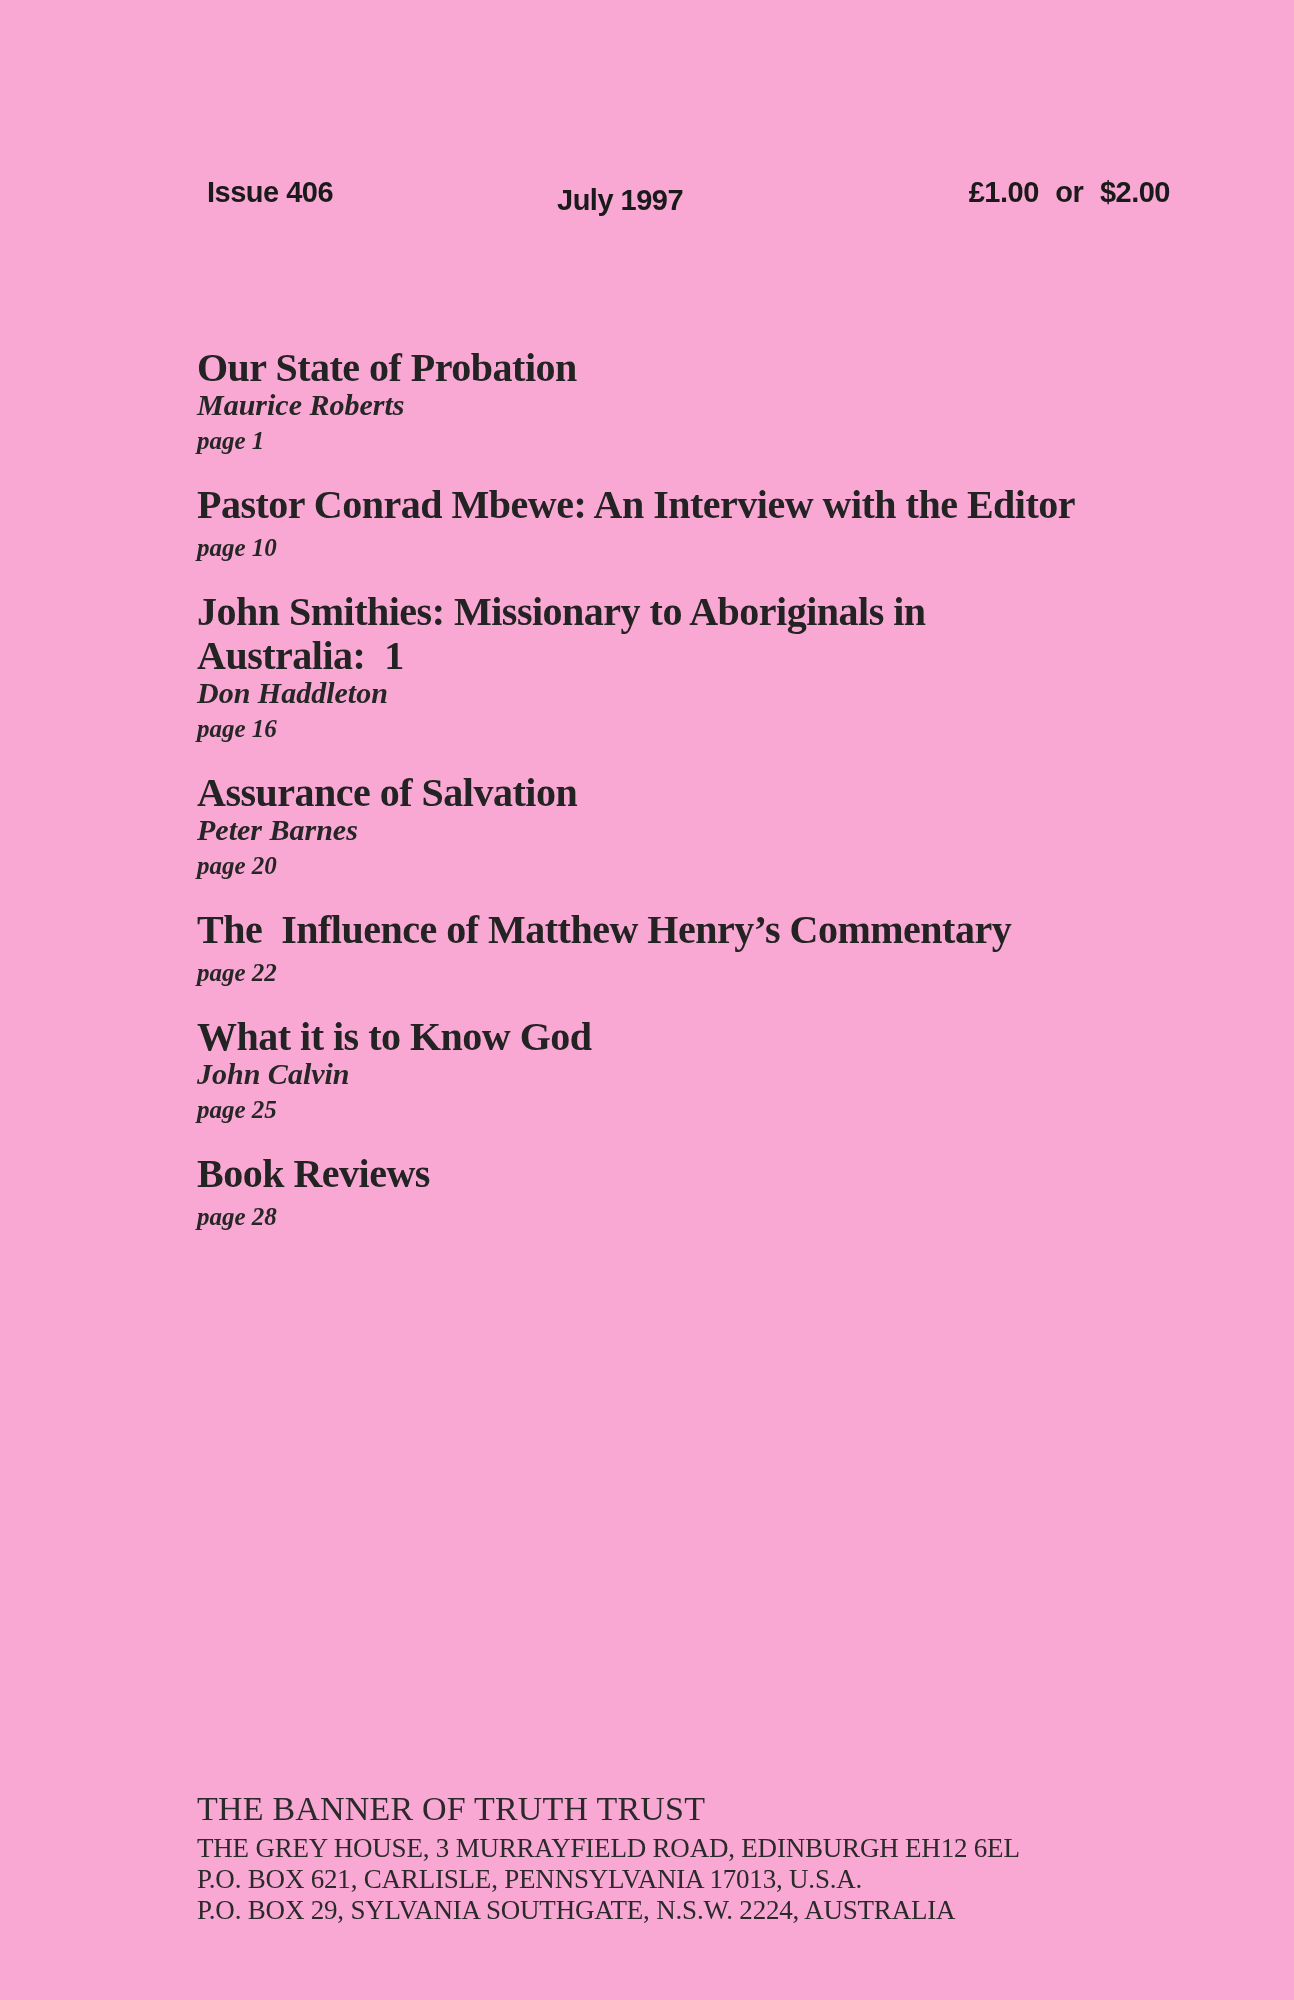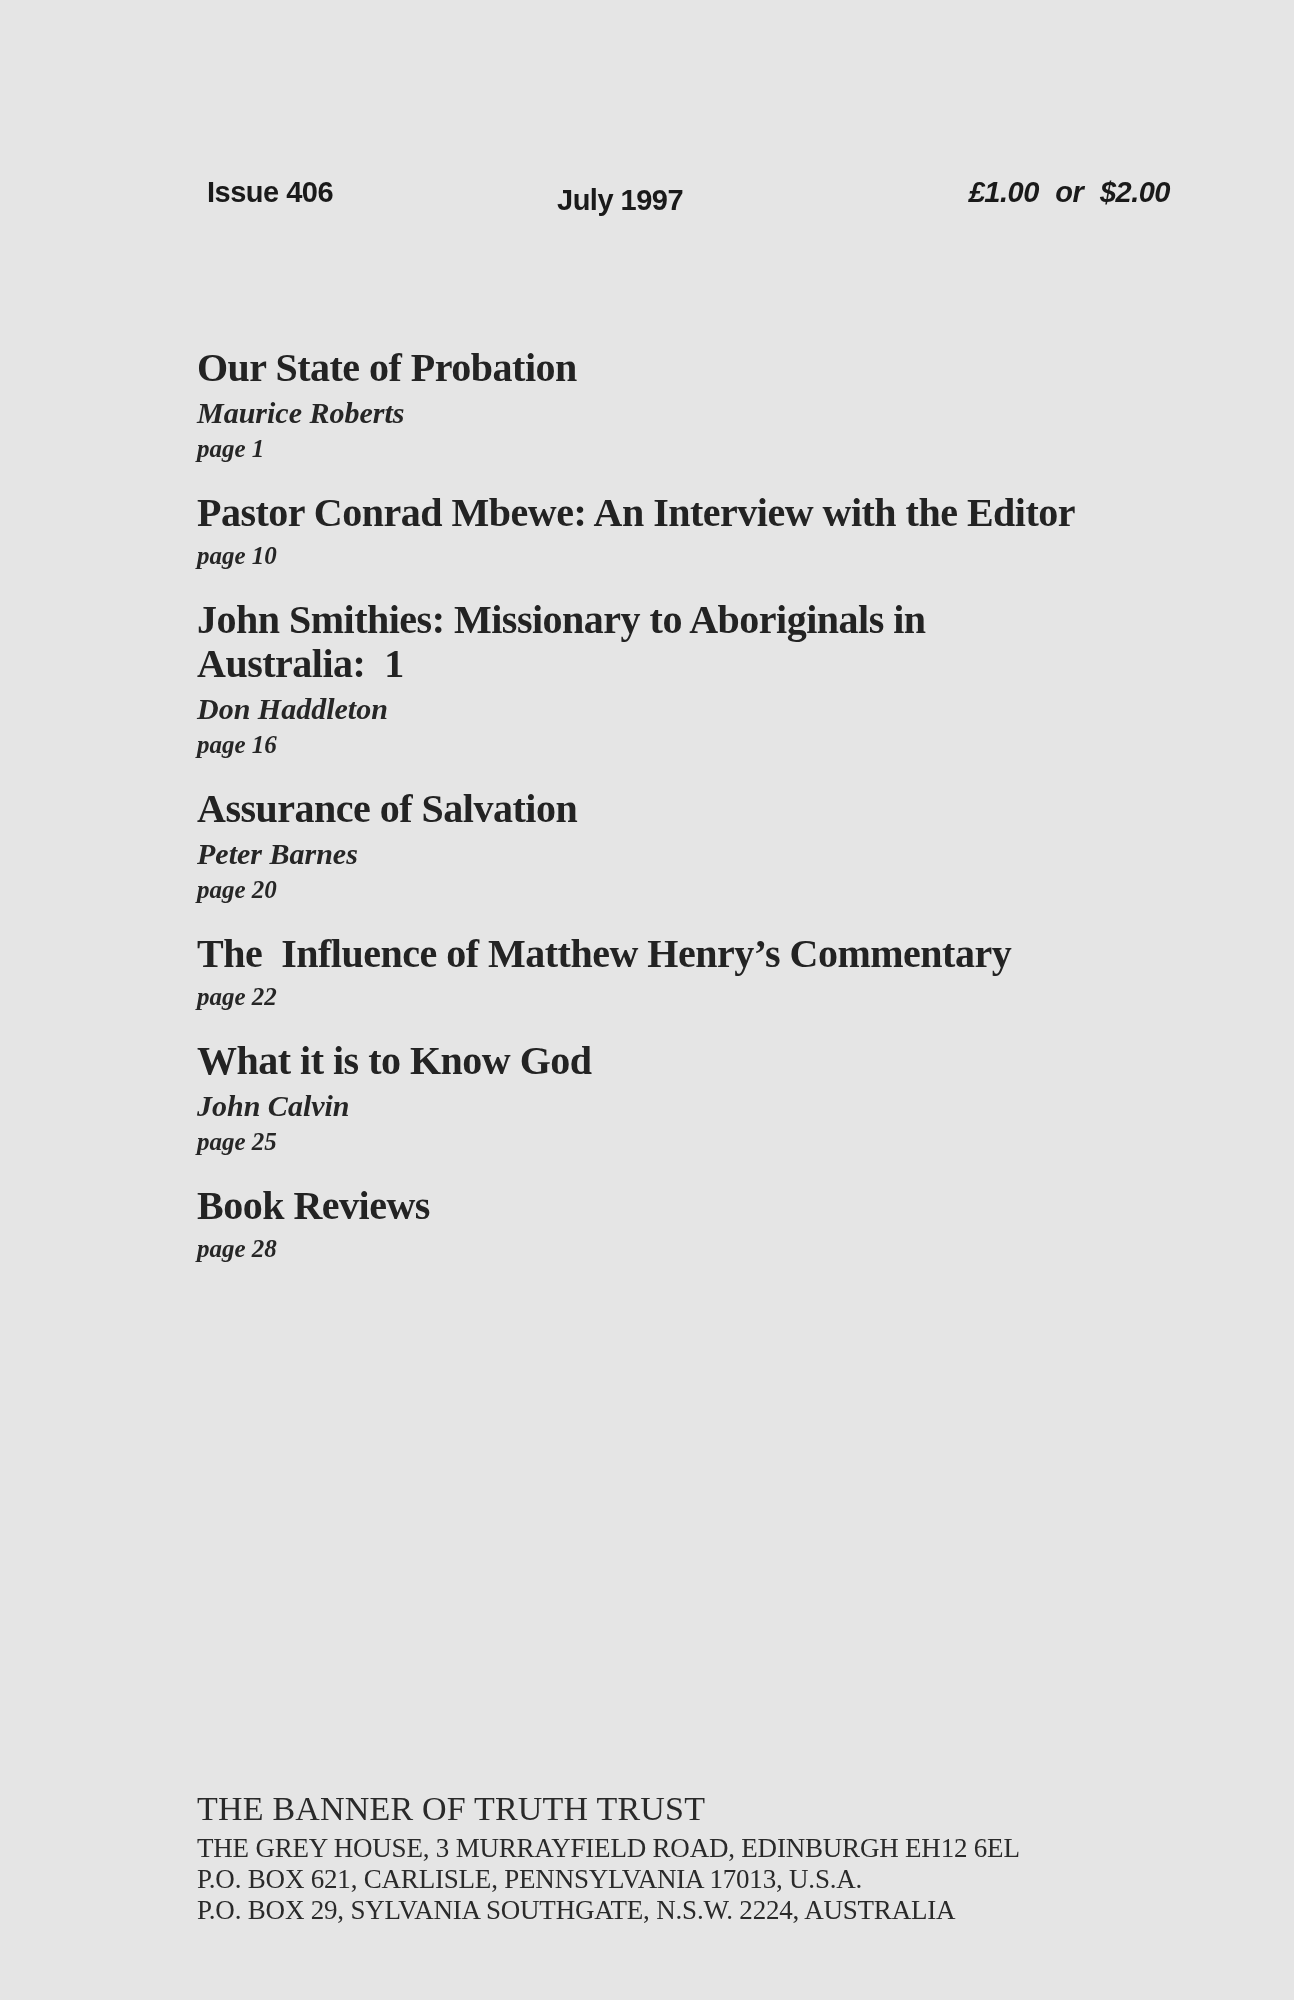--- a/index.html
+++ b/index.html
@@ -5,55 +5,54 @@
   html, body { margin: 0; padding: 0; }
   body {
     width: 1294px; height: 2000px;
     background: #ffffff;
     position: relative;
     font-family: "Liberation Serif", serif;
     overflow: hidden;
   }
   .page {
     position: absolute; inset: 0;
-    background: #e5e5e5;
+    background: #f9a8d4;
   }
   
   .masthead {
     position: absolute;
     top: 176px; left: 0; right: 0; height: 40px;
     font-family: "Liberation Sans", sans-serif;
     font-weight: bold;
     font-size: 29px;
     letter-spacing: -0.5px;
     color: #1a1a1a;
   }
   .masthead .issue { position: absolute; left: 207px; top: 0; }
   .masthead .date  { position: absolute; left: 557px; top: 8px; }
-  .masthead .price { position: absolute; right: 124px; top: 0; word-spacing: 9px; font-style: italic; }
+  .masthead .price { position: absolute; right: 124px; top: 0; word-spacing: 9px; }
 
   
   .toc {
     position: absolute;
     left: 197px; top: 346px; width: 1000px;
     color: #232323;
   }
   .entry { margin: 0 0 30px 0; font-weight: bold; }
   .title {
     font-size: 40px;
     line-height: 44px;
     letter-spacing: -0.5px;
     white-space: pre-wrap;
     color: #232323;
   }
   .author {
     font-style: italic;
     font-size: 30px;
     line-height: 30px;
-    margin-top: 8px;
     color: #262626;
   }
   .pageref {
     font-style: italic;
     font-size: 25px;
     line-height: 25px;
     margin-top: 8px;
     color: #262626;
   }
 

